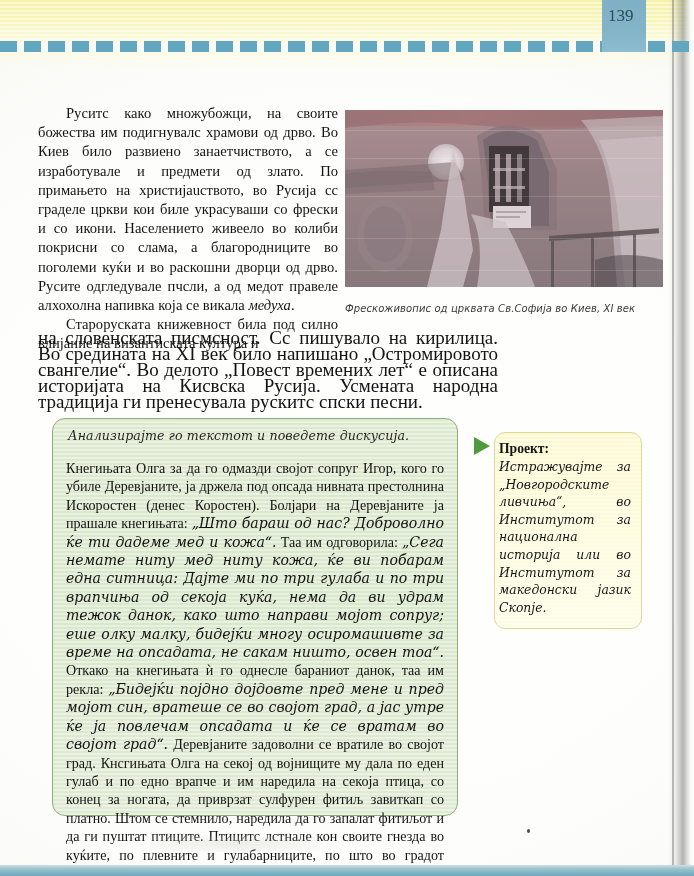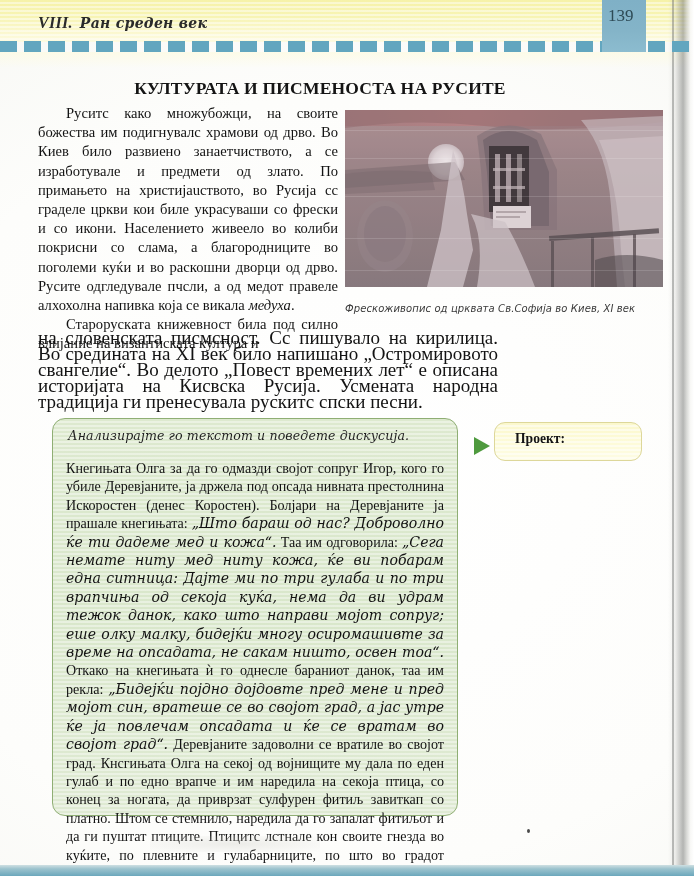--- a/index.html
+++ b/index.html
@@ -236,31 +236,31 @@
   }
   .source-body em {
     font-family: "DejaVu Serif", serif;
     font-style: italic;
   }
 
   
   .project-box {
     position: absolute;
     left: 494px;
-    top: 422px;
+    top: 432px;
     width: 148px;
     box-sizing: border-box;
     border: 1.4px solid #ddd79a;
     border-radius: 11px;
     background:
       repeating-linear-gradient(to bottom,
         rgba(255,255,255,0.0) 0px, rgba(255,255,255,0.0) 2px,
         rgba(255,255,255,0.5) 2px, rgba(255,255,255,0.5) 4px),
       linear-gradient(to bottom, #fbf8cd 0%, #fdfbd9 55%, #fdfce4 100%);
-    padding: 8px 10px 12px 20px;
+    padding: 8px 10px 12px 4px;
   }
   .project-marker {
     position: absolute;
     left: 474px;
     top: 437px;
     width: 0;
     height: 0;
     border-top: 9px solid transparent;
     border-bottom: 9px solid transparent;
     border-left: 16px solid #4e9a3e;
@@ -312,28 +312,24 @@
 </head>
 <body>
 
 <div id="page">
 
   <div class="header-band"></div>
 
   <div class="page-tab"></div>
   <div class="page-number">139</div>
 
-  <div class="running-head">
-    <span class="numeral">VIII.</span><span class="title-words">Ран среден век</span>
-  </div>
 
   <div class="dash-rule"></div>
   <div class="dash-rule-fade"></div>
 
-  <h1 class="article-title">КУЛТУРАТА И ПИСМЕНОСТА НА РУСИТЕ</h1>
 
   <div class="photo">
     <svg width="318" height="177" viewBox="0 0 318 177" xmlns="http://www.w3.org/2000/svg">
       <defs>
         <linearGradient id="wallg" x1="0" y1="0" x2="0" y2="1">
           <stop offset="0%" stop-color="#a7868a"></stop>
           <stop offset="35%" stop-color="#937a7e"></stop>
           <stop offset="100%" stop-color="#7d6d72"></stop>
         </linearGradient>
         <linearGradient id="topred" x1="0" y1="0" x2="1" y2="0">
@@ -402,20 +398,21 @@
   </div>
 
   <div class="source-box">
     <p class="source-instruction">Анализирајте го текстот и поведете дискусија.</p>
     <p class="source-body"><span>Кнегињата Олга за да го одмазди својот сопруг Игор, кого го убиле Деревјаните, ја држела под опсада нивната престолнина Искоростен (денес Коростен). Болјари на Деревјаните ја прашале кнегињата: </span><em>„Што бараш од нас? Доброволно ќе ти дадеме мед и кожа“.</em><span> Таа им одговорила: </span><em>„Сега немате ниту мед ниту кожа, ќе ви побарам една ситница: Дајте ми по три гулаба и по три врапчиња од секоја куќа, нема да ви удрам тежок данок, како што направи мојот сопруг; еше олку малку, бидејќи многу осиромашивте за време на опсадата, не сакам ништо, освен тоа“.</em><span> Откако на кнегињата ѝ го однесле бараниот данок, таа им рекла: </span><em>„Бидејќи појдно дојдовте пред мене и пред мојот син, вратеше се во својот град, а јас утре ќе ја повлечам опсадата и ќе се вратам во својот град“.</em><span> Деревјаните задоволни се вратиле во својот град. Кнсгињата Олга на секој од војнищите му дала по еден гулаб и по едно врапче и им наредила на секоја птица, со конец за ногата, да приврзат сулфурен фитиљ завиткап со платно. Штом се стемнило, наредила да го запалат фитиљот и да ги пуштат птиците. Птицитс лстнале кон своите гнезда во куќите, по плевните и гулабарниците, по што во градот пламнал оган. Така кнегињата Олга ги покорила Деревјаните. (Повест времених лет, руска хропика: Френсис Конт, Словени, т. I, 51-52.)</span></p>
   </div>
 
   <div class="project-marker"></div>
   <div class="project-box">
     <p class="project-label">Проект:</p>
+    <p class="project-text">Истражувајте за „Новгородските ливчиња“, во Институтот за национална историја или во Институтот за македонски јазик Скопје.</p>
   </div>
 
   <div class="paper-smudge"></div>
   <div class="stray-dot"></div>
 
   <div class="page-edge"></div>
   <div class="page-edge-line"></div>
   <div class="bottom-band"></div>
 </div>
 

